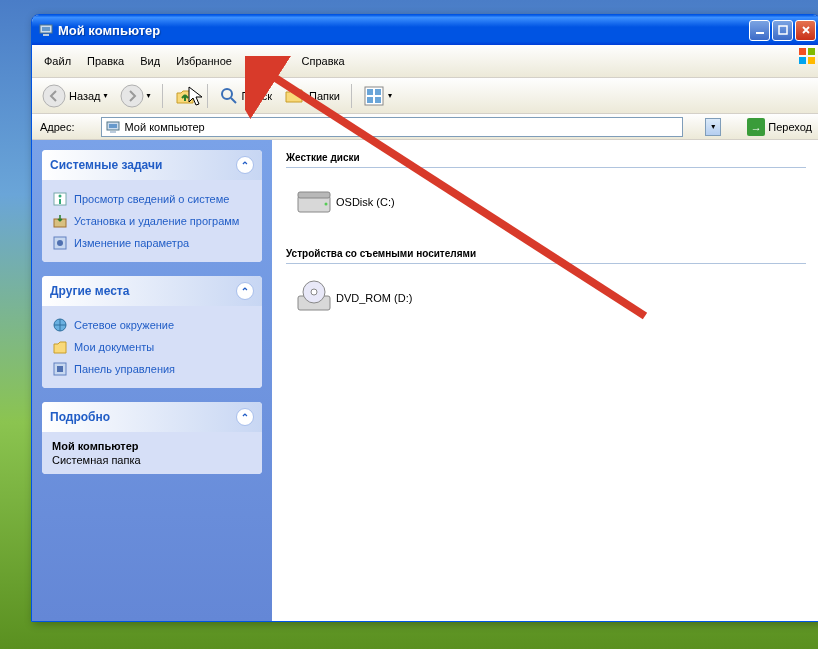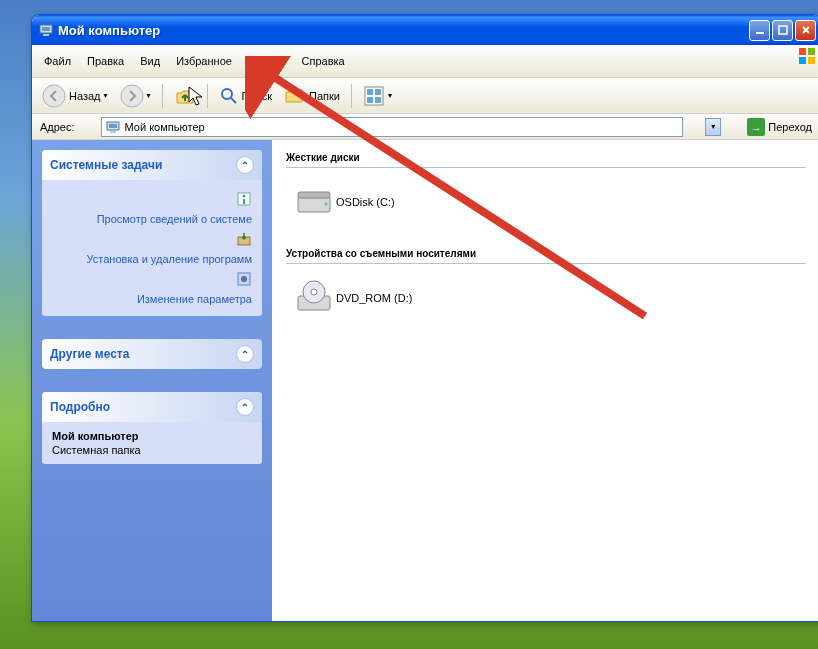--- a/index.html
+++ b/index.html
@@ -121,21 +121,21 @@
   flex: 1;
   display: flex;
   overflow: hidden;
 }
 .sidebar {
   width: 240px;
   background: linear-gradient(to bottom, #7aa2e8 0%, #6487d6 100%);
   padding: 10px;
   display: flex;
   flex-direction: column;
-  gap: 23px;
+  gap: 14px;
 }
 .panel {
   background: #eff3ff;
   border-radius: 4px;
   overflow: hidden;
 }
 .panel-hd {
   background: linear-gradient(to right, #fff, #c7d6f3);
   padding: 6px 8px;
   display: flex;
@@ -152,26 +152,25 @@
   background: #fff;
   display: flex; align-items: center; justify-content: center;
   font-size: 10px; color: #215dc6;
 }
 .panel-body {
   padding: 8px 10px;
   background: #d6dff7;
 }
 .panel-body .link {
   display: flex;
-  align-items: flex-end;
+  align-items: center;
   gap: 6px;
   padding: 3px 0;
   color: #215dc6;
   cursor: pointer;
-  flex-direction: column;
 }
 .panel-body .link .ico { width: 16px; height: 16px; flex-shrink: 0; }
 .panel-detail { padding: 8px 10px; background: #d6dff7; }
 .panel-detail .dtitle { font-weight: bold; margin-bottom: 2px; }
 
 .content {
   flex: 1;
   background: #fff;
   padding: 8px 14px;
   overflow: auto;
@@ -349,20 +348,42 @@
             <span>Изменение параметра</span>
           </div>
         </div>
       </div>
 
       <div class="panel">
         <div class="panel-hd">
           <span>Другие места</span>
           <span class="chev">⌃</span>
         </div>
+        <div class="panel-body">
+          <div class="link">
+            <svg class="ico" viewBox="0 0 16 16">
+                <circle cx="8" cy="8" r="6" fill="#6ab0e0" stroke="#3070a0"></circle>
+                <path d="M2 8h12M8 2v12" stroke="#3070a0"></path>
+              </svg>
+            <span>Сетевое окружение</span>
+          </div>
+          <div class="link">
+            <svg class="ico" viewBox="0 0 16 16">
+                <path d="M2 5h4l2-2h6v11H2z" fill="#f9d979" stroke="#c89d2a"></path>
+              </svg>
+            <span>Мои документы</span>
+          </div>
+          <div class="link">
+            <svg class="ico" viewBox="0 0 16 16">
+                <rect x="2" y="2" width="12" height="12" fill="#c8d8f0" stroke="#6080c0"></rect>
+                <rect x="5" y="5" width="6" height="6" fill="#5070b0"></rect>
+              </svg>
+            <span>Панель управления</span>
+          </div>
+        </div>
       </div>
 
       <div class="panel">
         <div class="panel-hd">
           <span>Подробно</span>
           <span class="chev">⌃</span>
         </div>
         <div class="panel-detail">
           <div class="dtitle">Мой компьютер</div>
           <div>Системная папка</div>

